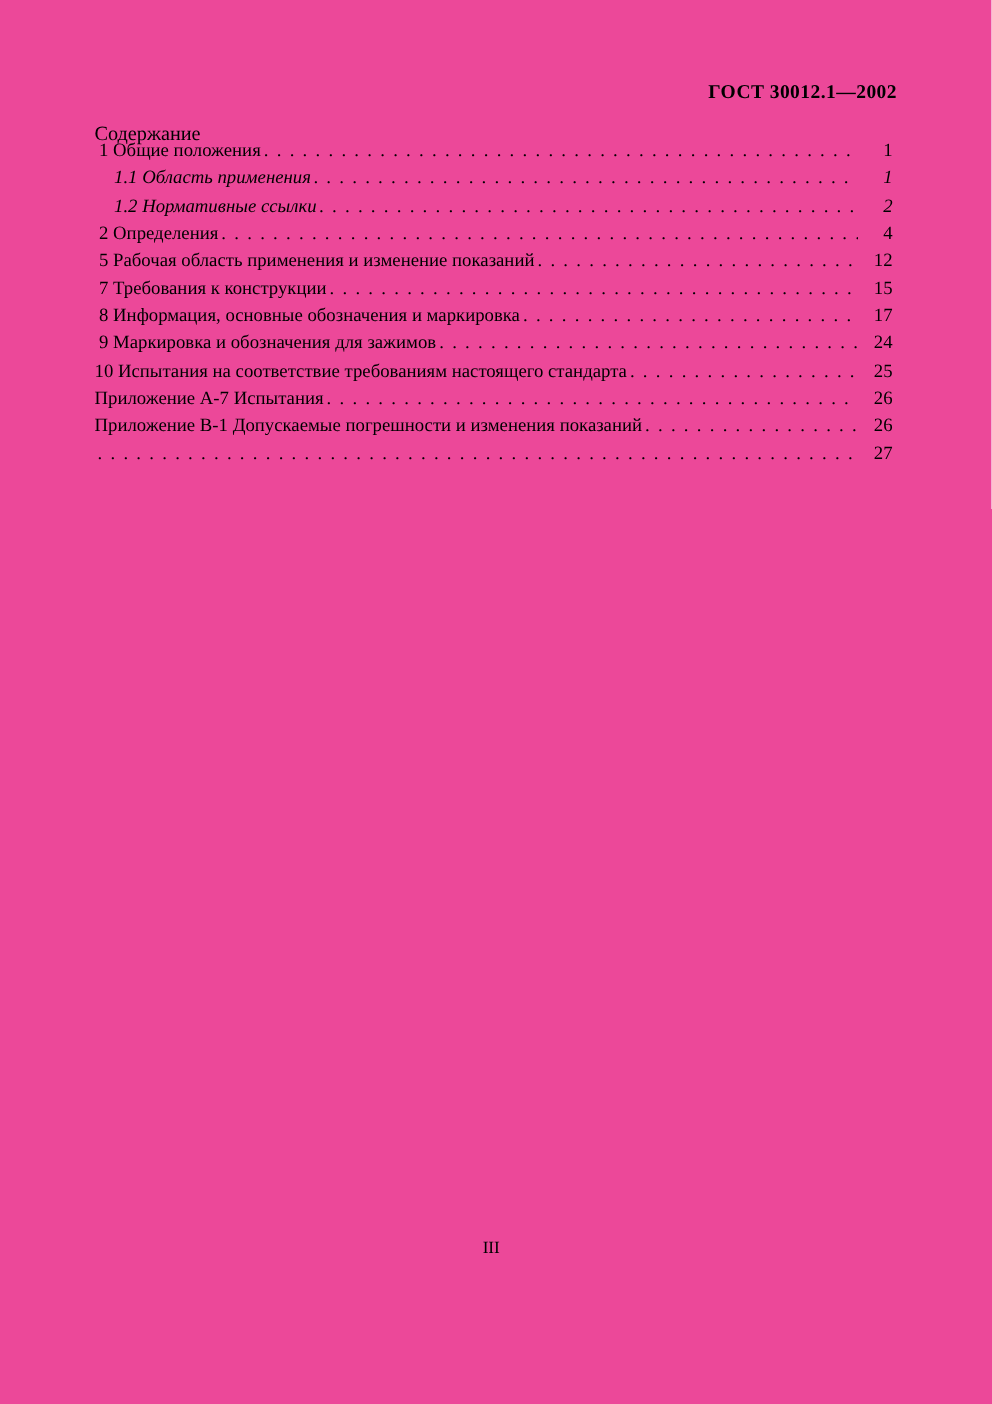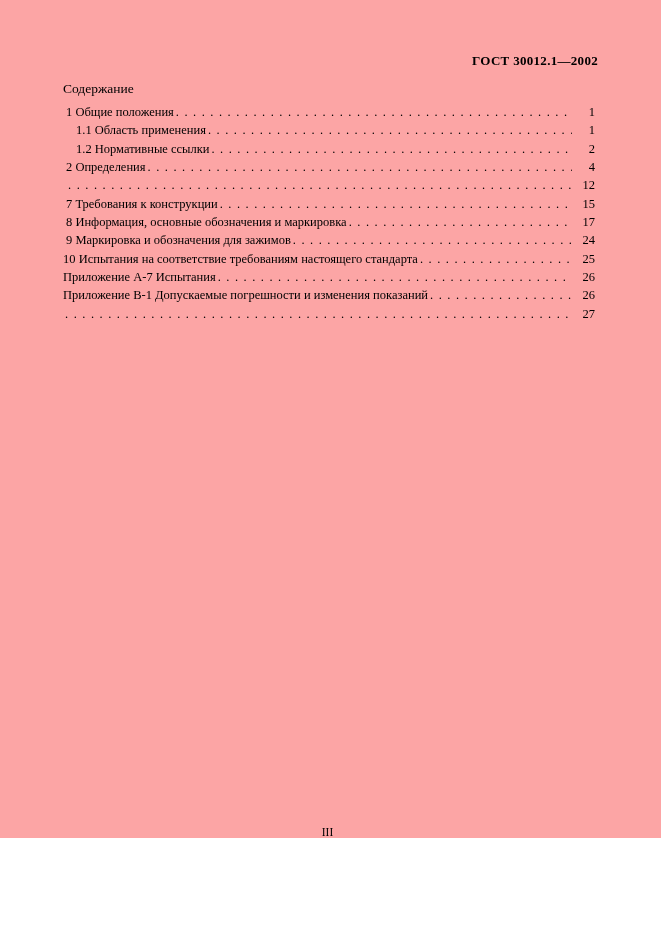--- a/index.html
+++ b/index.html
@@ -1,20 +1,20 @@
 <!DOCTYPE html>
 <html><head>
 <meta charset="utf-8">
 <style>
   html, body { margin: 0; padding: 0; background: #ffffff; }
   .page {
     position: relative;
     width: 661px;
-    height: 838px;
-    background: #fca5a5;
+    height: 936px;
+    background: #ec4899;
     color: #000000;
     font-family: "Liberation Serif", serif;
     overflow: hidden;
   }
   .doc-header {
     position: absolute;
     top: 53px;
     left: 63px;
     right: 63px;
     text-align: right;
@@ -25,33 +25,33 @@
   .toc-title {
     position: absolute;
     top: 81px;
     left: 63px;
     right: 66px;
     text-align: left;
     font-size: 13.5px;
   }
   .toc {
     position: absolute;
-    top: 103px;
+    top: 91px;
     left: 63px;
     right: 66px;
   }
   .toc-row {
     display: flex;
     align-items: baseline;
     line-height: 18.35px;
     font-size: 12.5px;
     white-space: nowrap;
   }
   .toc-row.num1 { padding-left: 3px; }
-  .toc-row.sub  { padding-left: 13px; }
+  .toc-row.sub  { padding-left: 13px; font-style: italic; }
   .toc-label { white-space: nowrap; }
   .toc-dots {
     flex: 1 1 auto;
     overflow: hidden;
     white-space: nowrap;
     margin-left: 2px;
   }
   .toc-dots::after {
     content: "....................................................................................................";
     letter-spacing: 5.5px;
@@ -103,20 +103,21 @@
 
     <div class="toc-row num1">
       <span class="toc-label">2 Определения</span>
       <span class="toc-dots"></span>
       <span class="toc-page">4</span>
     </div>
 
 
 
     <div class="toc-row num1">
+      <span class="toc-label">5 Рабочая область применения и изменение показаний</span>
       <span class="toc-dots"></span>
       <span class="toc-page">12</span>
     </div>
 
 
     <div class="toc-row num1">
       <span class="toc-label">7 Требования к конструкции</span>
       <span class="toc-dots"></span>
       <span class="toc-page">15</span>
     </div>

